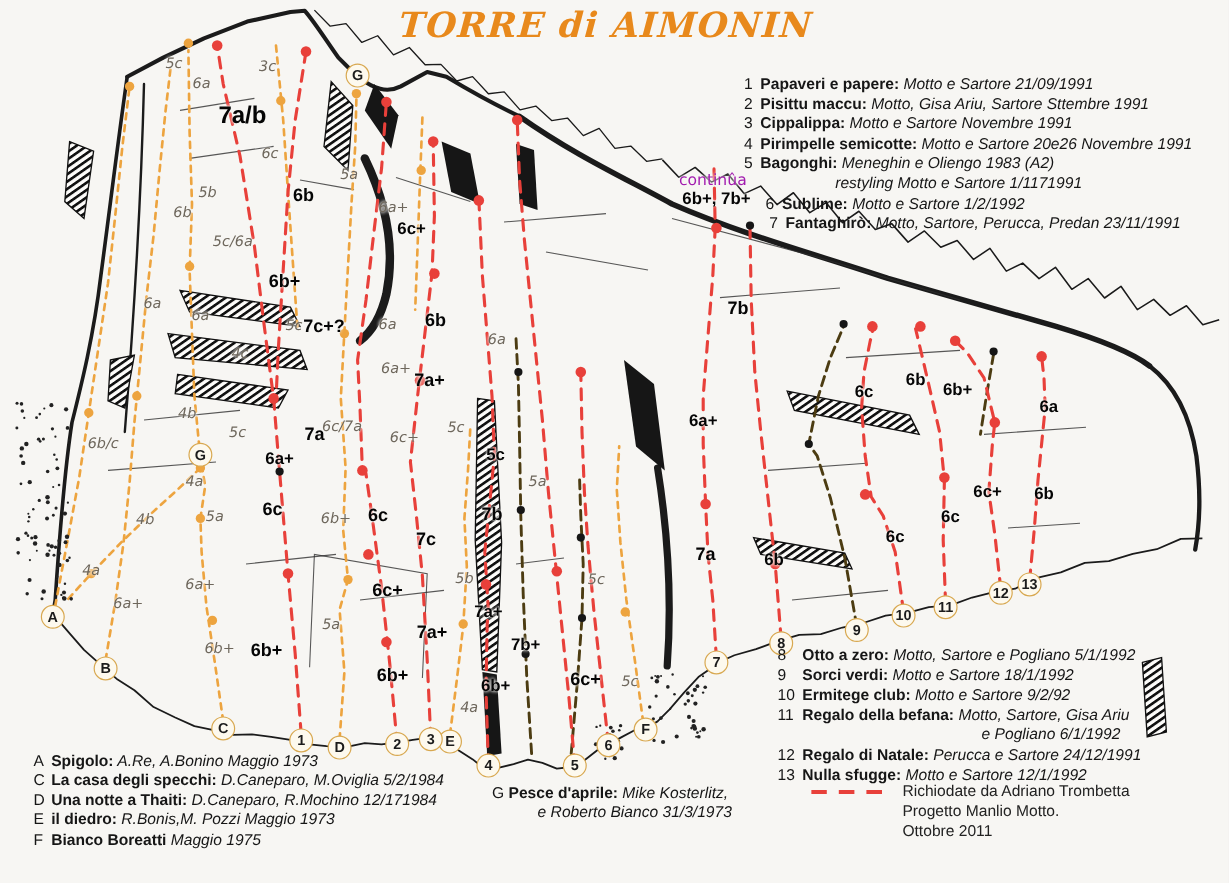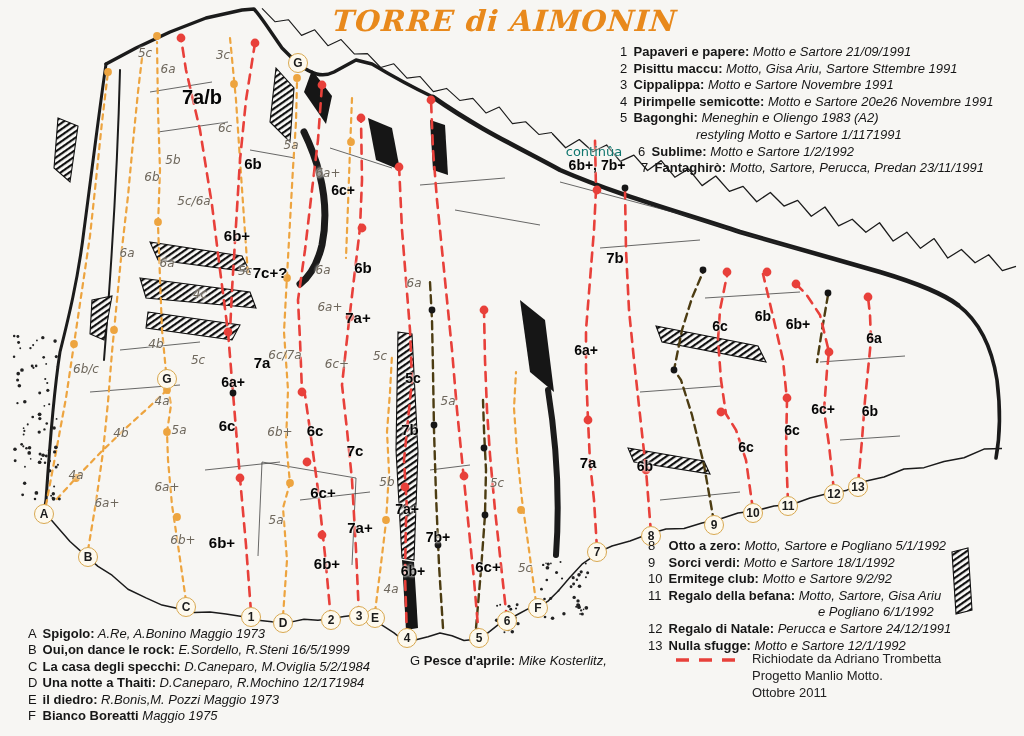--- a/index.html
+++ b/index.html
@@ -9,21 +9,21 @@
   #topo-svg{position:absolute;left:0;top:0;}
   .ink{stroke:var(--ink);fill:none;stroke-linejoin:round;stroke-linecap:round;}
   .ink-fill{fill:#161616;stroke:none;}
   .hatchf{fill:url(#hatch);stroke:#111;stroke-width:1.1;}
   .thin{stroke:#2e2e2e;stroke-width:0.9;fill:none;opacity:.8;}
   .rt-red{fill:none;stroke:var(--red);stroke-width:2.6;stroke-dasharray:9 7;stroke-linecap:round;}
   .rt-orange{fill:none;stroke:var(--orange);stroke-width:2.2;stroke-dasharray:5 5;stroke-linecap:round;}
   .rt-dark{fill:none;stroke:var(--dark);stroke-width:2.4;stroke-dasharray:8 5;stroke-linecap:round;}
   #label-layer{position:absolute;left:0;top:0;width:952px;height:736px;}
   .hand-label{position:absolute;transform:translate(-50%,-50%);font:italic 12px "DejaVu Sans",sans-serif;color:#6e675c;white-space:nowrap;text-shadow:0 0 3px var(--paper),0 0 3px var(--paper);}
-  .cont-label{font-style:normal;font-size:13px;color:#0f766e;}
+  .cont-label{font-style:normal;font-size:13px;color:#a21caf;}
   .bold-label{position:absolute;transform:translate(-50%,-50%);font-weight:800;color:#050505;white-space:nowrap;font-family:"Liberation Sans",sans-serif;text-shadow:0 0 3px var(--paper),0 0 3px var(--paper);}
   .circle-marker{position:absolute;transform:translate(-50%,-50%);border:1.6px solid #d8a850;background:#fdf9ee;color:#1c1c1c;border-radius:50%;display:flex;align-items:center;justify-content:center;font-weight:bold;font-size:12px;height:20px;min-width:20px;padding:0 2px;box-sizing:border-box;line-height:1;}
   .route-list{position:absolute;font-size:13px;color:#161616;line-height:16.6px;white-space:nowrap;}
   .route-row .num{display:inline-block;text-align:left;}
   .route-row .nm{font-weight:bold;}
   .route-row .cr,.extra{font-style:italic;}
   #title{position:absolute;left:330px;top:4px;width:350px;text-align:center;font-family:"DejaVu Serif",serif;font-style:italic;font-weight:800;font-size:29px;letter-spacing:1px;color:var(--title);transform:skewX(-4deg);}
   #legend{position:absolute;left:676px;top:650px;display:flex;align-items:flex-start;font-size:13px;color:#222;line-height:17px;}
   #legend svg{margin:6px 10px 0 0;}
   #g-note{position:absolute;left:410px;top:653px;font-size:13px;color:#161616;line-height:16px;}
@@ -413,50 +413,50 @@
       <div class="circle-marker" style="left: 651px; top: 536px;">8</div>
       <div class="circle-marker" style="left: 714px; top: 525px;">9</div>
       <div class="circle-marker" style="left: 753px; top: 513px;">10</div>
       <div class="circle-marker" style="left: 788px; top: 506px;">11</div>
       <div class="circle-marker" style="left: 834px; top: 494px;">12</div>
       <div class="circle-marker" style="left: 858px; top: 487px;">13</div>
     </div>
 
   <div id="title">TORRE di AIMONIN</div>
 
-  <div id="list-top-right" class="route-list" style="left:620px;top:44px;">
+  <div id="list-top-right" class="route-list" style="left:620px;top:62px;">
       <div class="route-row"><span class="num" style="width: 10px;">1</span><span class="nm"> Papaveri e papere:</span><span class="cr"> Motto e Sartore 21/09/1991</span></div>
       <div class="route-row"><span class="num" style="width: 10px;">2</span><span class="nm"> Pisittu maccu:</span><span class="cr"> Motto, Gisa Ariu, Sartore Sttembre 1991</span></div>
       <div class="route-row"><span class="num" style="width: 10px;">3</span><span class="nm"> Cippalippa:</span><span class="cr"> Motto e Sartore Novembre 1991</span></div>
       <div class="route-row"><span class="num" style="width: 10px;">4</span><span class="nm"> Pirimpelle semicotte:</span><span class="cr"> Motto e Sartore 20e26 Novembre 1991</span></div>
       <div class="route-row"><span class="num" style="width: 10px;">5</span><span class="nm"> Bagonghi:</span><span class="cr"> Meneghin e Oliengo 1983 (A2)</span></div>
       <div class="extra" style="padding-left: 76px;">restyling Motto e Sartore 1/1171991</div>
       <div class="route-row" style="padding-left: 18px;"><span class="num" style="width: 10px;">6</span><span class="nm"> Sublime:</span><span class="cr"> Motto e Sartore 1/2/1992</span></div>
       <div class="route-row" style="padding-left: 21px;"><span class="num" style="width: 10px;">7</span><span class="nm"> Fantaghirò:</span><span class="cr"> Motto, Sartore, Perucca, Predan 23/11/1991</span></div>
     </div>
   <div id="list-bottom-right" class="route-list" style="left:648px;top:538px;">
       <div class="route-row"><span class="num" style="width: 17px;">8</span><span class="nm"> Otto a zero:</span><span class="cr"> Motto, Sartore e Pogliano 5/1/1992</span></div>
       <div class="route-row"><span class="num" style="width: 17px;">9</span><span class="nm"> Sorci verdi:</span><span class="cr"> Motto e Sartore 18/1/1992</span></div>
       <div class="route-row"><span class="num" style="width: 17px;">10</span><span class="nm"> Ermitege club:</span><span class="cr"> Motto e Sartore 9/2/92</span></div>
       <div class="route-row"><span class="num" style="width: 17px;">11</span><span class="nm"> Regalo della befana:</span><span class="cr"> Motto, Sartore, Gisa Ariu</span></div>
       <div class="extra" style="padding-left: 170px;">e Pogliano 6/1/1992</div>
       <div class="route-row"><span class="num" style="width: 17px;">12</span><span class="nm"> Regalo di Natale:</span><span class="cr"> Perucca e Sartore 24/12/1991</span></div>
       <div class="route-row"><span class="num" style="width: 17px;">13</span><span class="nm"> Nulla sfugge:</span><span class="cr"> Motto e Sartore 12/1/1992</span></div>
     </div>
   <div id="list-bottom-left" class="route-list" style="left:28px;top:626px;line-height:16.4px;">
       <div class="route-row"><span class="num" style="width: 11px;">A</span><span class="nm"> Spigolo:</span><span class="cr"> A.Re, A.Bonino Maggio 1973</span></div>
-      <div class="route-row"><span class="num" style="width: 11px;">B</span><span class="nm"> Oui,on dance le rock:</span><span class="cr"> E.Sordello, R.Steni 16/5/1999</span></div>
       <div class="route-row"><span class="num" style="width: 11px;">C</span><span class="nm"> La casa degli specchi:</span><span class="cr"> D.Caneparo, M.Oviglia 5/2/1984</span></div>
       <div class="route-row"><span class="num" style="width: 11px;">D</span><span class="nm"> Una notte a Thaiti:</span><span class="cr"> D.Caneparo, R.Mochino 12/171984</span></div>
       <div class="route-row"><span class="num" style="width: 11px;">E</span><span class="nm"> il diedro:</span><span class="cr"> R.Bonis,M. Pozzi Maggio 1973</span></div>
       <div class="route-row"><span class="num" style="width: 11px;">F</span><span class="nm"> Bianco Boreatti</span><span class="cr"> Maggio 1975</span></div>
     </div>
 
   <div id="g-note">
     <div><span>G</span> <span class="nm">Pesce d'aprile:</span> <span class="it">Mike Kosterlitz,</span></div>
+    <div class="it l3">e Roberto Bianco 31/3/1973</div>
   </div>
 
   <div id="legend">
     <svg width="66" height="8">
       <line x1="0" y1="4" x2="66" y2="4" stroke="#e8403a" stroke-width="3.4" stroke-dasharray="13 10"></line>
     </svg>
     <div>
       <div>Richiodate da Adriano Trombetta</div>
       <div>Progetto Manlio Motto.</div>
       <div>Ottobre 2011</div>

